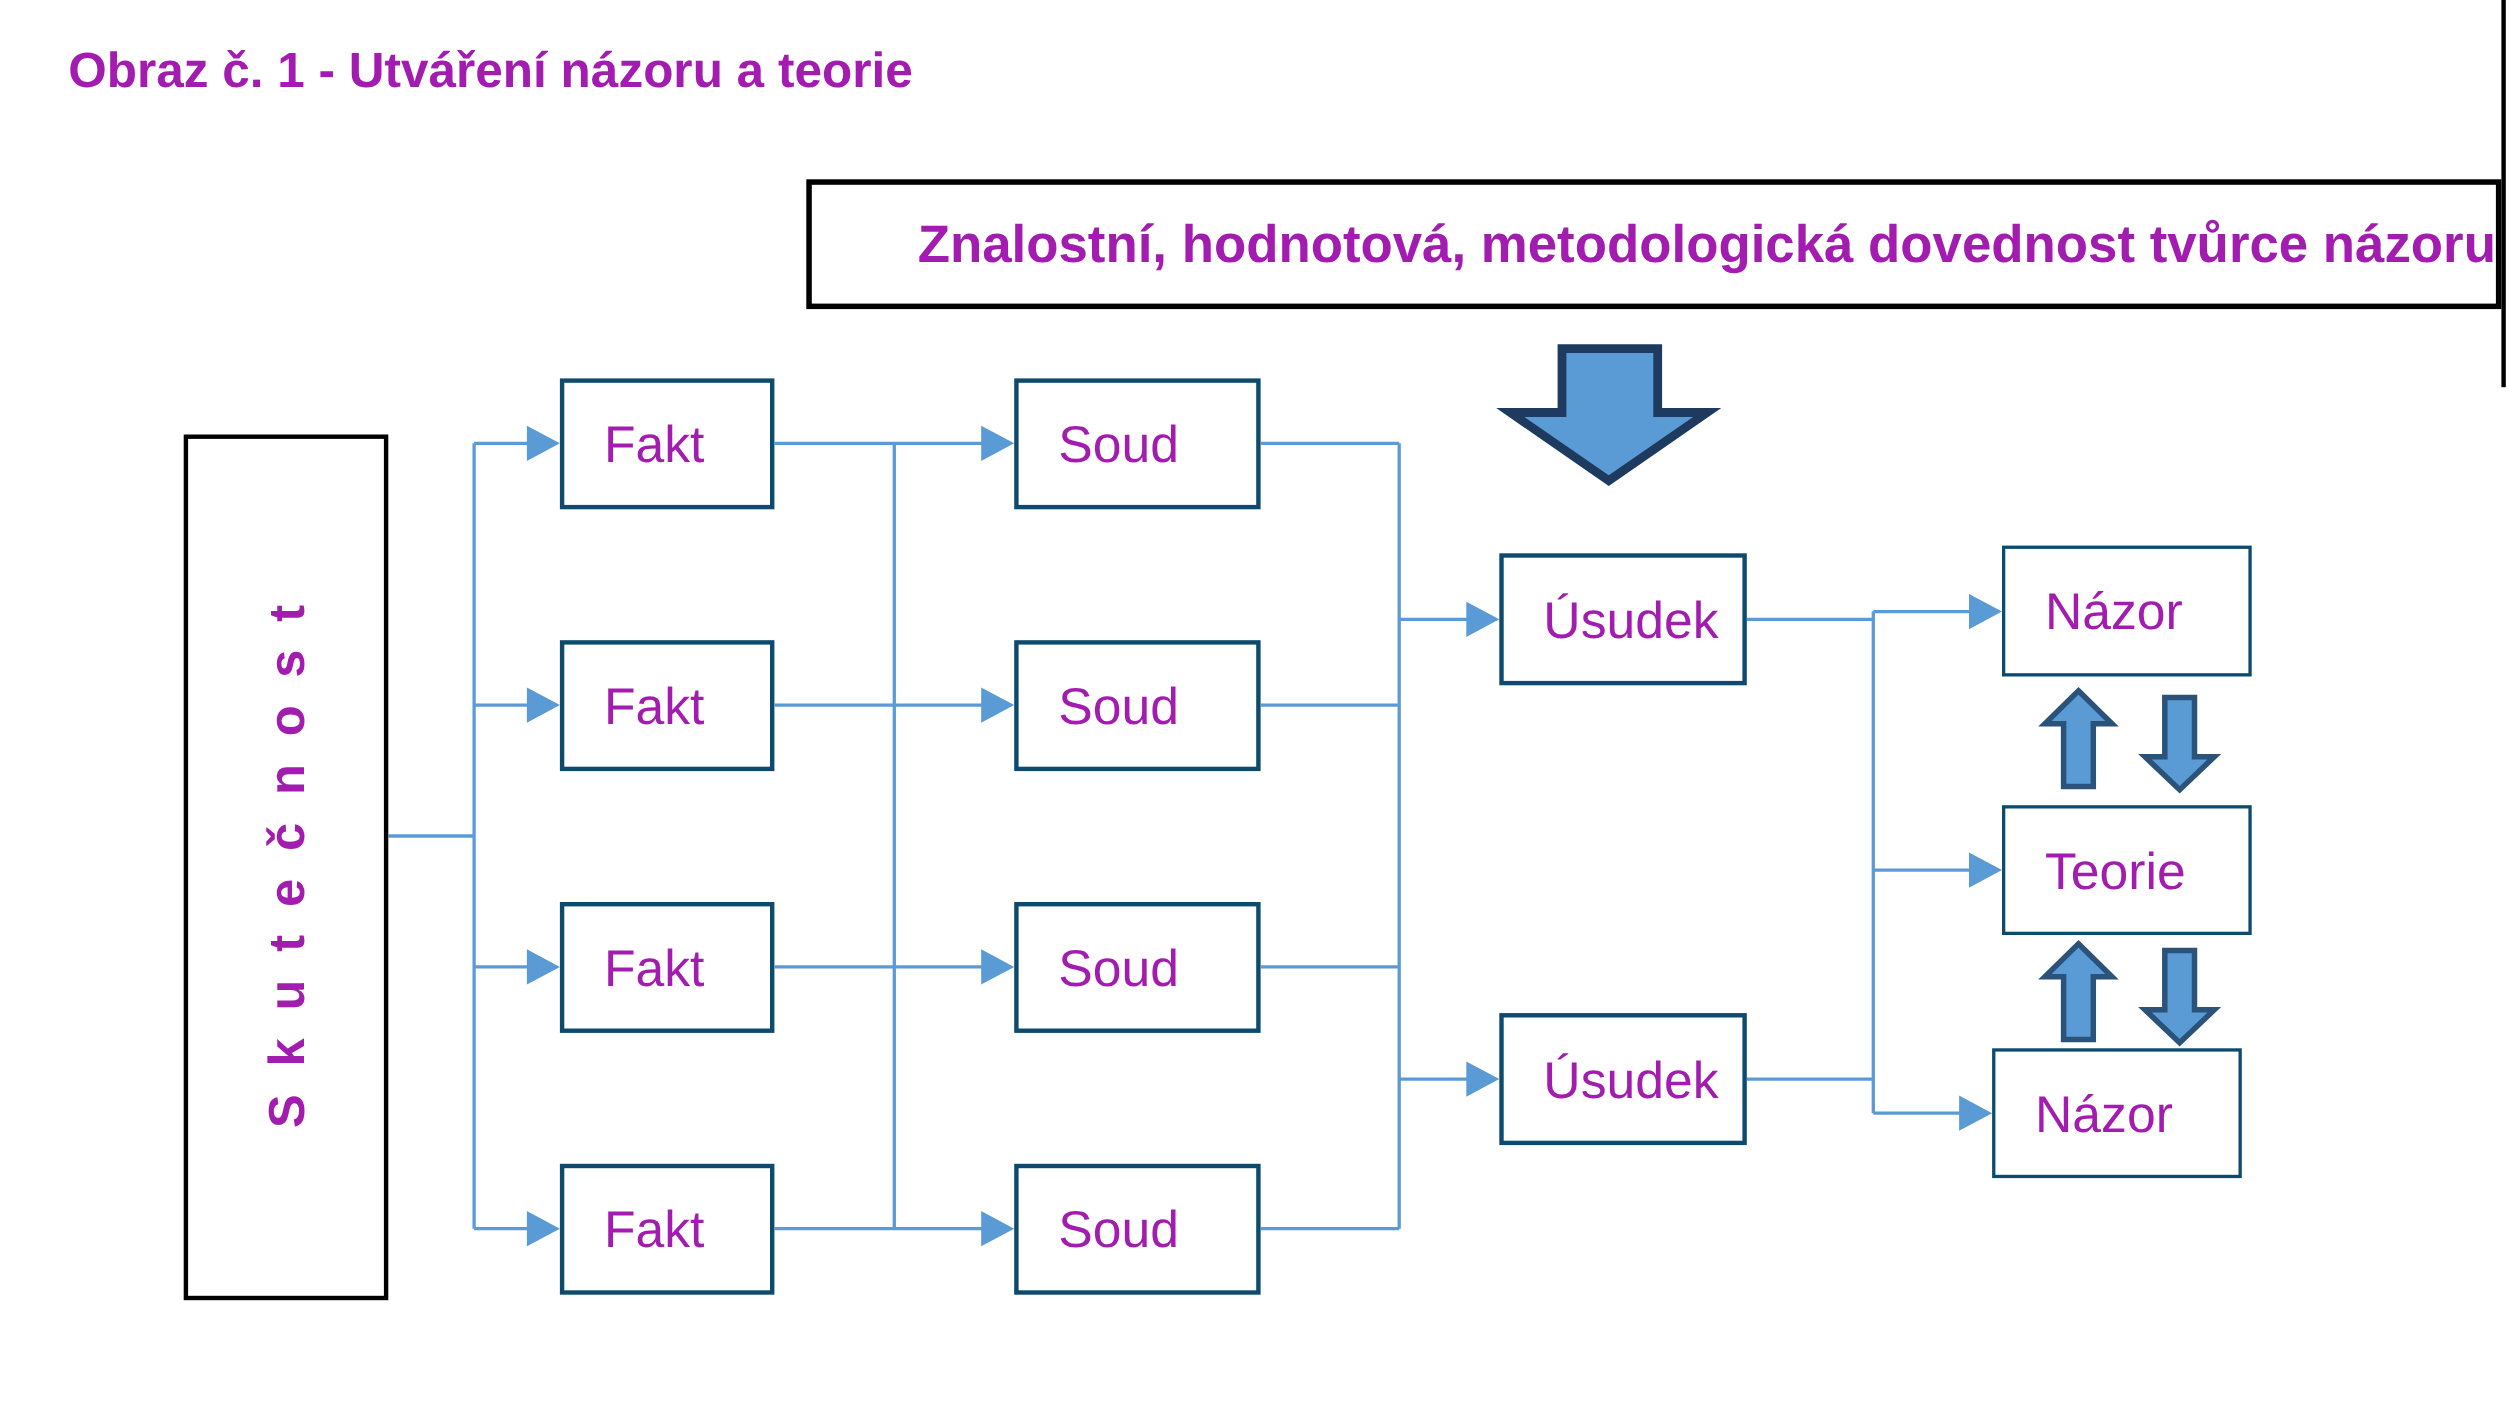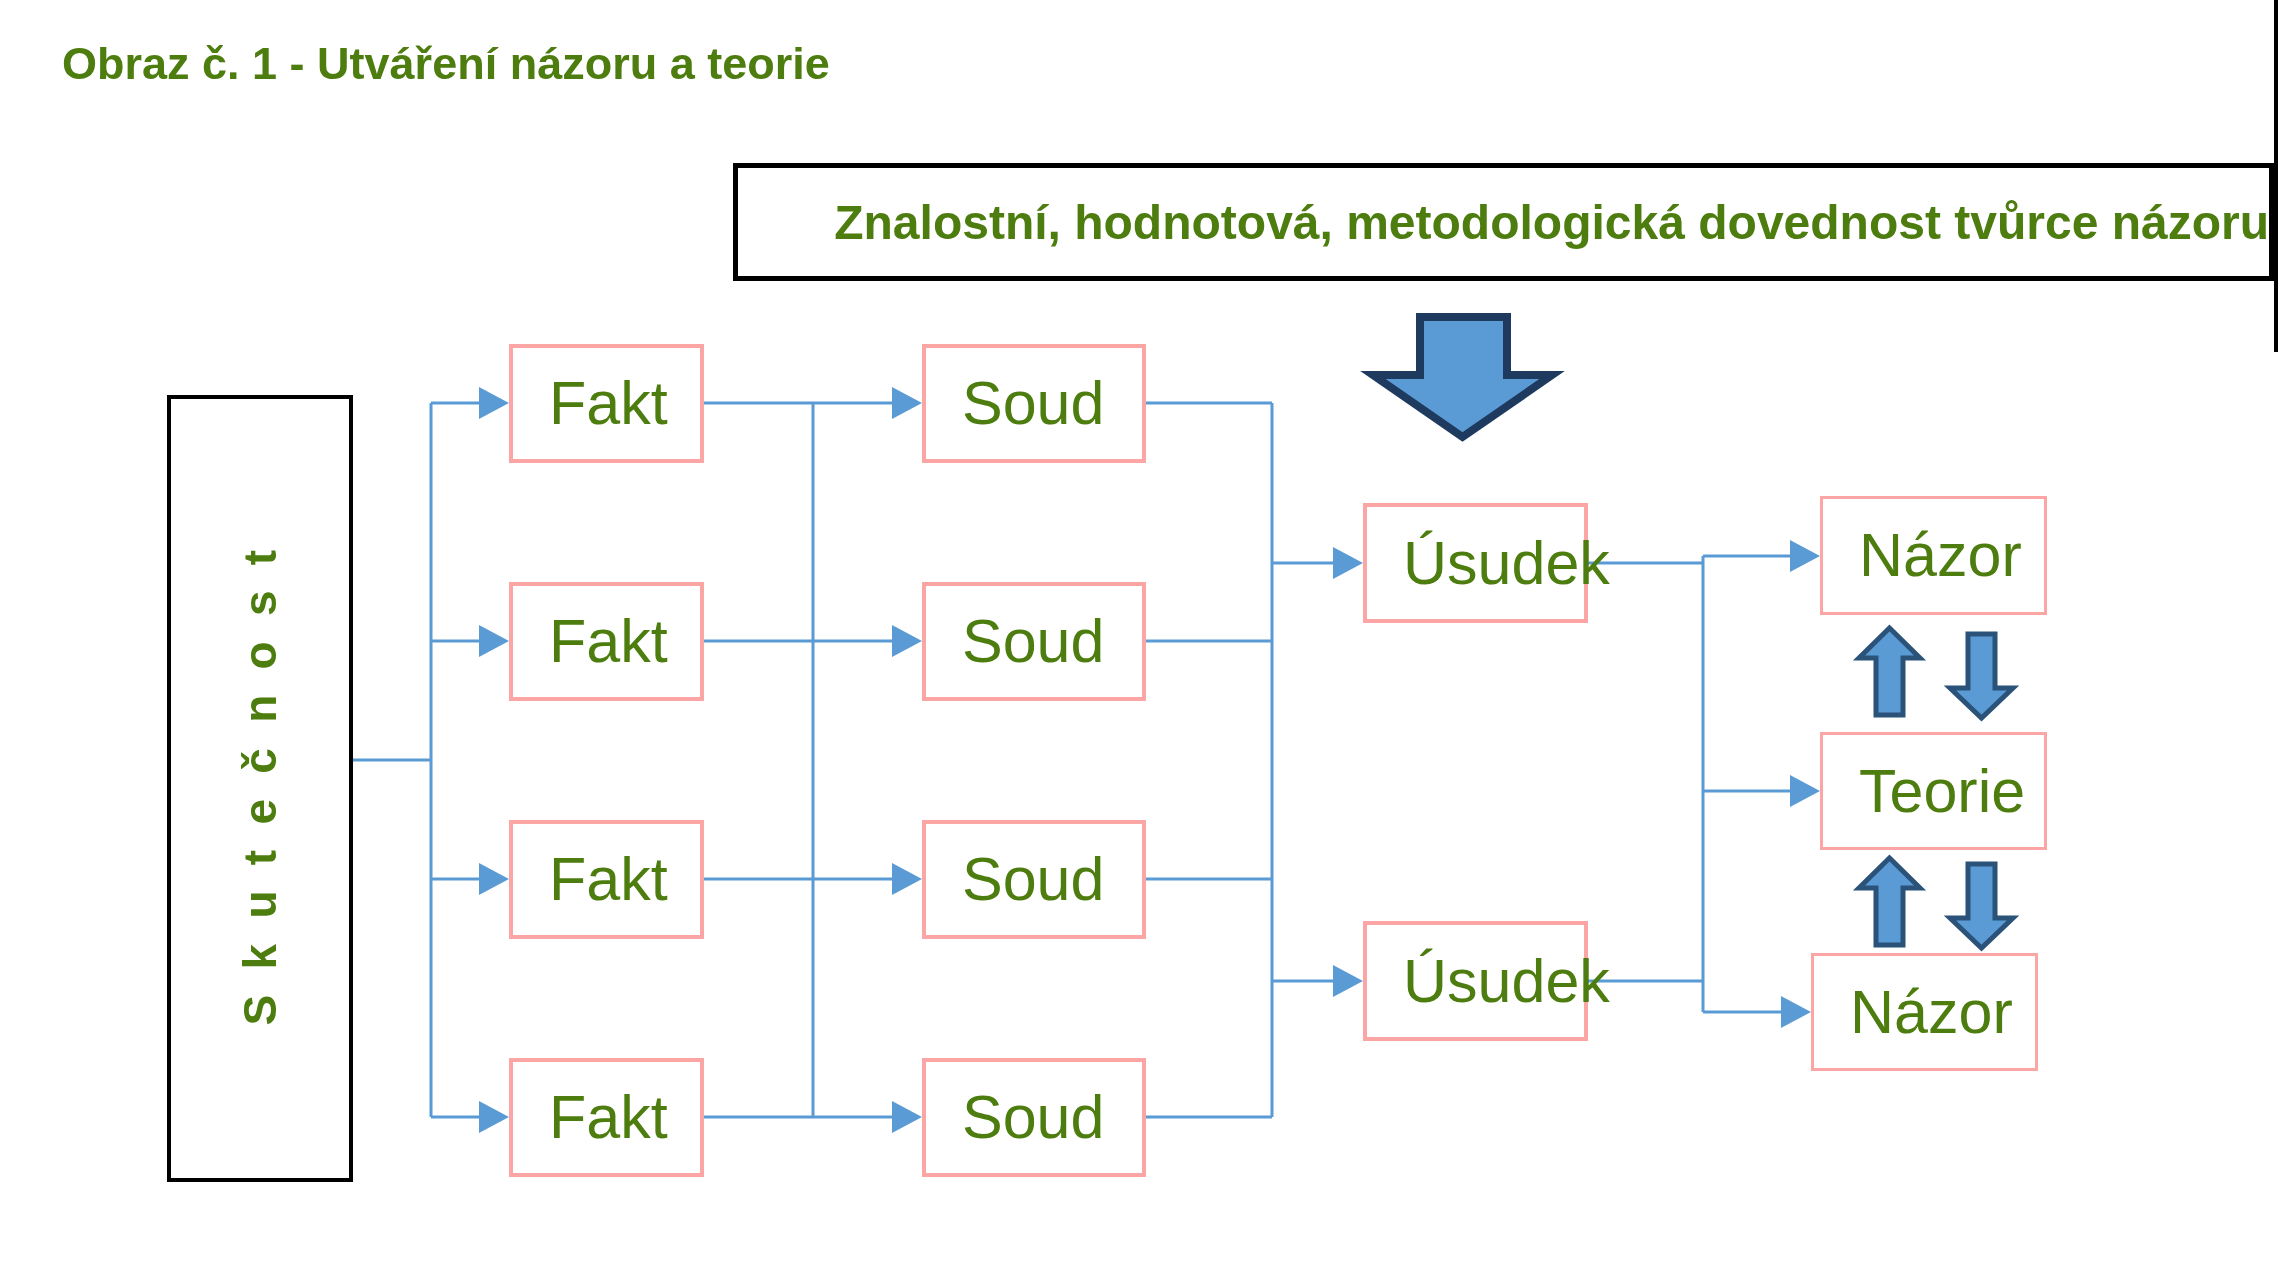--- a/index.html
+++ b/index.html
@@ -1,28 +1,28 @@
 <!DOCTYPE html>
 <html><head>
 <meta charset="utf-8">
 <style>
   html,body{margin:0;padding:0;background:#ffffff;}
   .stage{
     position:relative;width:2281px;height:1281px;background:#ffffff;
-    font-family:"Liberation Sans",sans-serif;color:#4d7c0f;overflow:hidden;
+    font-family:"Liberation Sans",sans-serif;color:#a21caf;overflow:hidden;
   }
   .page-title{
     position:absolute;left:62px;top:38px;
     font-size:45px;font-weight:bold;white-space:nowrap;
   }
   .wires{position:absolute;left:0;top:0;width:2281px;height:1281px;}
   .node{
     position:absolute;box-sizing:border-box;background:#ffffff;
-    border:4px solid #fca5a5;display:flex;align-items:center;
-    font-size:61px;line-height:1;padding-left:36px;white-space:nowrap;
+    border:4px solid #0c4a6e;display:flex;align-items:center;
+    font-size:47px;line-height:1;padding-left:36px;white-space:nowrap;
   }
   .node.thin{border-width:3px;text-align:center;}
   .banner{
     position:absolute;box-sizing:border-box;background:#ffffff;border:5px solid #000;
     left:733px;top:163px;width:1541px;height:118px;
     display:flex;align-items:center;justify-content:flex-end;
     font-size:48px;font-weight:bold;white-space:nowrap;
   }
   .reality{
     position:absolute;box-sizing:border-box;background:#ffffff;border:4px solid #000;

